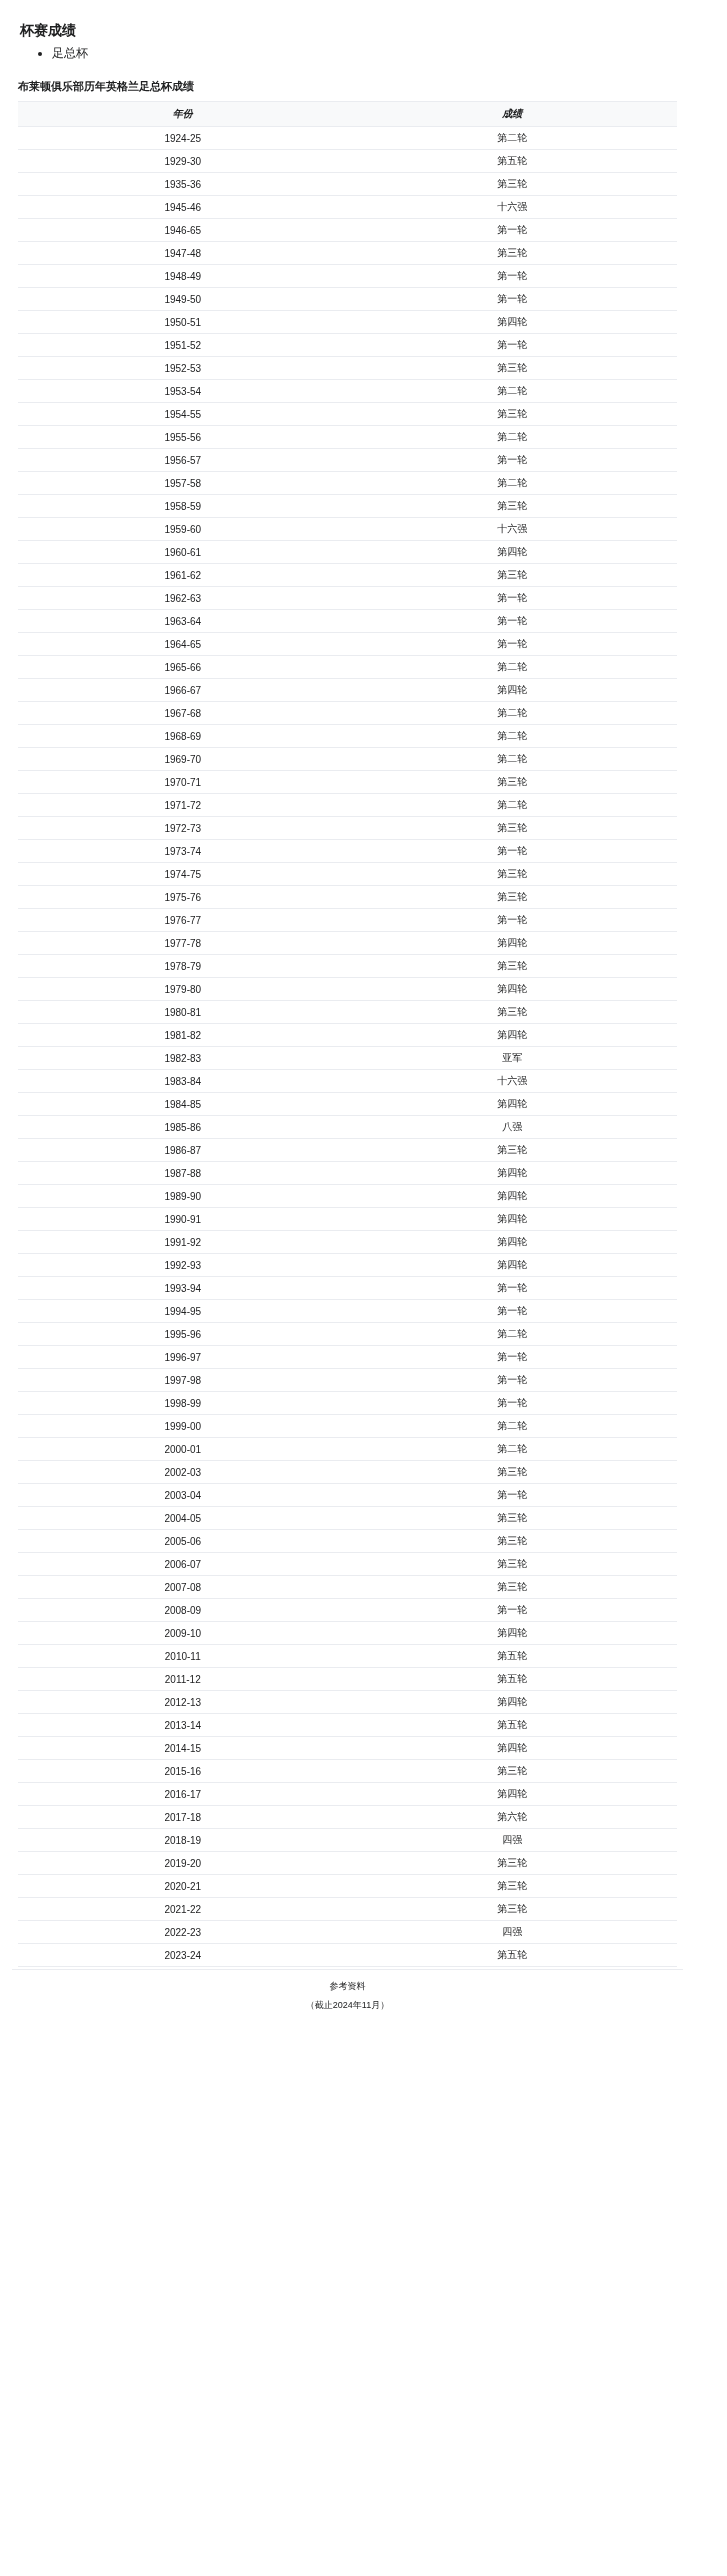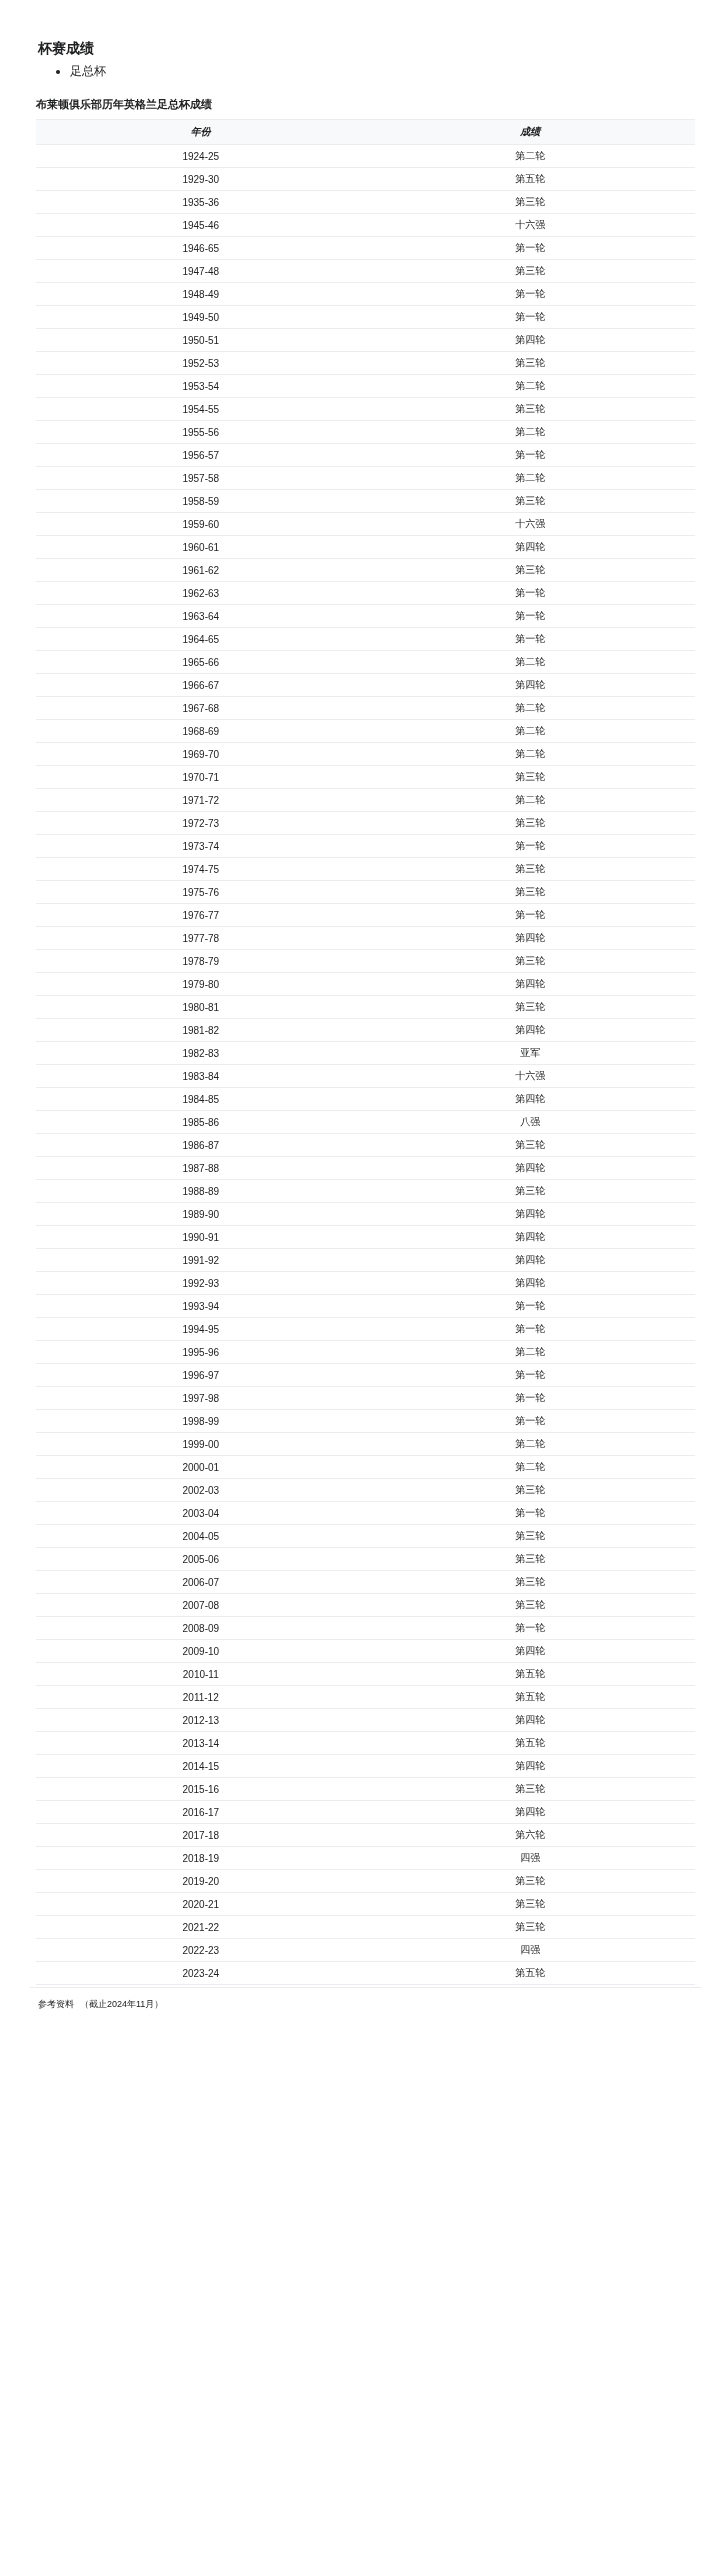--- a/index.html
+++ b/index.html
@@ -6,21 +6,21 @@
   html, body {
     margin: 0;
     padding: 0;
     background: #ffffff;
     font-family: "Liberation Sans", sans-serif;
     color: #202122;
   }
   .page {
     width: 695px;
     padding: 12px;
-    margin: 18px;
+    margin: 0;
   }
   .section-heading {
     font-size: 14px;
     font-weight: bold;
     color: #202122;
     padding: 10px 8px 2px 8px;
     margin: 0;
   }
   .bullet-list {
     margin: 2px 0 6px 0;
@@ -73,20 +73,21 @@
   table.results td.result { width: 50%; }
   .footer-note {
     display: flex;
     align-items: center;
     gap: 6px;
     padding: 10px 8px 14px 8px;
     font-size: 9px;
     color: #202122;
     border-top: 1px solid #eaecf0;
     margin-top: 2px;
+    flex-direction: column;
   }
   .footer-note .ref { font-weight: normal; }
   .footer-note .asof { color: #202122; }
 </style>
 </head>
 <body>
 
 <div class="page">
 
   <h2 class="section-heading">杯赛成绩</h2>
@@ -135,20 +136,24 @@
           </tr>
           <tr>
             <td class="year">1949-50</td>
             <td class="result">第一轮</td>
           </tr>
           <tr>
             <td class="year">1950-51</td>
             <td class="result">第四轮</td>
           </tr>
           <tr>
+            <td class="year">1951-52</td>
+            <td class="result">第一轮</td>
+          </tr>
+          <tr>
             <td class="year">1952-53</td>
             <td class="result">第三轮</td>
           </tr>
           <tr>
             <td class="year">1953-54</td>
             <td class="result">第二轮</td>
           </tr>
           <tr>
             <td class="year">1954-55</td>
             <td class="result">第三轮</td>
@@ -277,24 +282,20 @@
             <td class="year">1985-86</td>
             <td class="result">八强</td>
           </tr>
           <tr>
             <td class="year">1986-87</td>
             <td class="result">第三轮</td>
           </tr>
           <tr>
             <td class="year">1987-88</td>
             <td class="result">第四轮</td>
-          </tr>
-          <tr>
-            <td class="year">1988-89</td>
-            <td class="result">第三轮</td>
           </tr>
           <tr>
             <td class="year">1989-90</td>
             <td class="result">第四轮</td>
           </tr>
           <tr>
             <td class="year">1990-91</td>
             <td class="result">第四轮</td>
           </tr>
           <tr>

